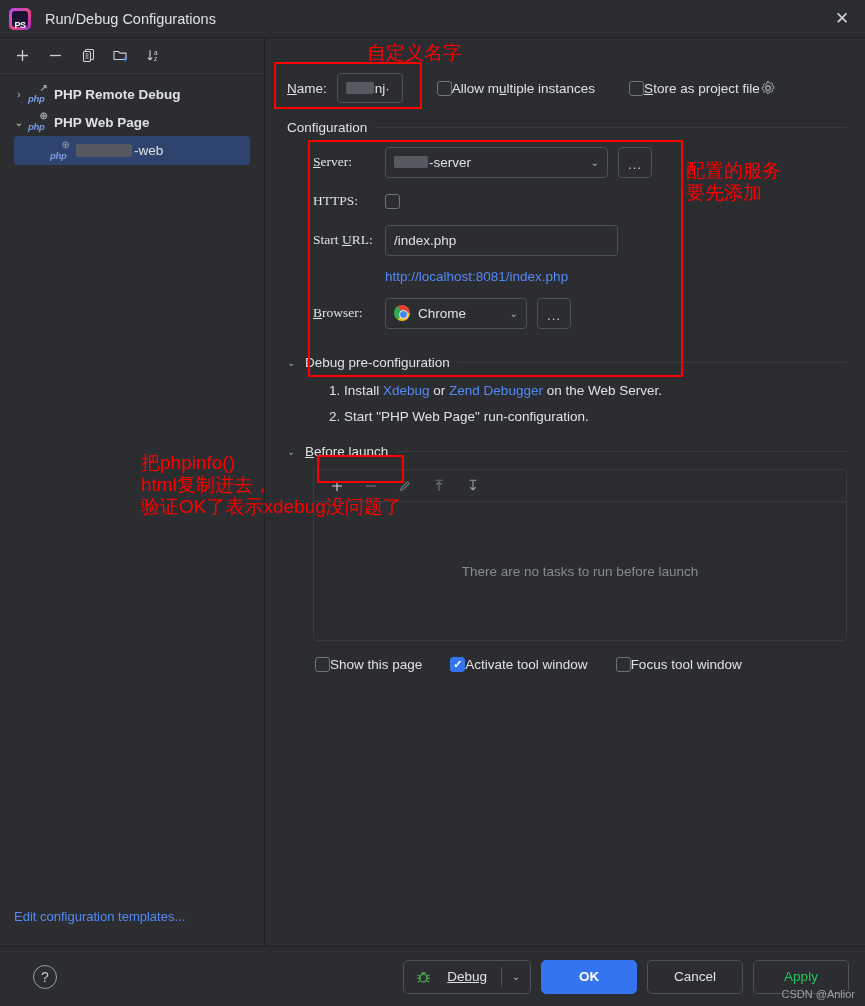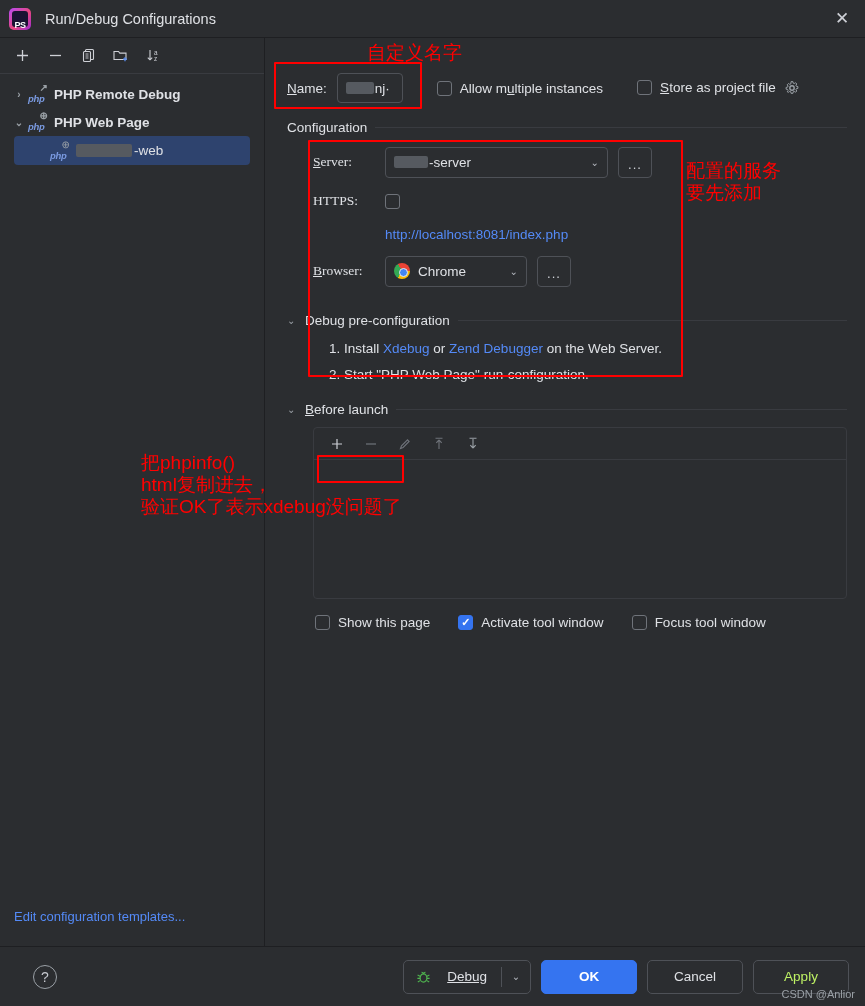--- a/index.html
+++ b/index.html
@@ -203,21 +203,21 @@
     border-color: #3574f0;
   }
   .checkbox.checked::after {
     content: "✓";
     color: #fff;
     font-size: 11px;
     line-height: 1;
     font-weight: bold;
   }
   .cbx-wrap {
-    display: flex; align-items: flex-start; gap: 8px;
+    display: flex; align-items: center; gap: 0;
     font-size: 13.5px;
     cursor: pointer;
   }
 
   
   .section {
     display: flex;
     align-items: center;
     gap: 8px;
     margin: 14px 0 0 22px;
@@ -383,21 +383,21 @@
     display: flex; align-items: center; justify-content: center;
     cursor: pointer;
     padding: 0 14px;
   }
   .btn.primary {
     background: #3574f0;
     border-color: #3574f0;
     color: #fff;
     font-weight: bold;
   }
-  .btn.disabled { color: #bef264; }
+  .btn.disabled { color: #22c55e; }
   #debug-btn {
     display: flex;
     align-items: center;
     padding: 0;
     min-width: 0;
   }
   #debug-main {
     display: flex; align-items: center; gap: 16px;
     padding: 0 14px 0 12px;
     height: 100%;
@@ -563,20 +563,26 @@
         <span class="caret-dn">⌄</span>
       </div>
       <div class="ellipsis-btn">...</div>
     </div>
 
     <div class="cfg-row" style="height:36px;">
       <span class="cfg-label">HTTPS:</span>
       <span class="checkbox"></span>
     </div>
 
+    <div class="cfg-row" style="height:42px;">
+      <span class="cfg-label">Start <u>U</u>RL:</span>
+      <div class="text-input" id="start-url-input">
+        <span>/index.php</span>
+      </div>
+    </div>
 
     <div id="url-preview">http://localhost:8081/index.php</div>
 
     <div class="cfg-row" style="height:44px;">
       <span class="cfg-label"><u>B</u>rowser:</span>
       <div class="dropdown" id="browser-dd">
         <span style="display:flex;align-items:center;">
           <span class="chrome-icon"></span>
           <span>Chrome</span>
         </span>
@@ -625,20 +631,21 @@
           <svg width="16" height="16" viewBox="0 0 16 16">
               <path d="M8 13V4M8 4L5.3 6.8M8 4l2.7 2.8M4.5 2.2h7" stroke="#6f737a" stroke-width="1.1" fill="none"></path>
             </svg>
         </div>
         <div class="tb-btn">
           <svg width="16" height="16" viewBox="0 0 16 16">
               <path d="M8 3v9M8 12l-2.7-2.8M8 12l2.7-2.8M4.5 2.2h7" stroke="#9aa0a6" stroke-width="1.1" fill="none"></path>
             </svg>
         </div>
       </div>
+      <div id="bl-empty">There are no tasks to run before launch</div>
     </div>
 
     <div id="bl-checks">
       <div class="cbx-wrap">
         <span class="checkbox"></span>
         <span>Show this page</span>
       </div>
       <div class="cbx-wrap">
         <span class="checkbox checked"></span>
         <span>Activate tool window</span>

